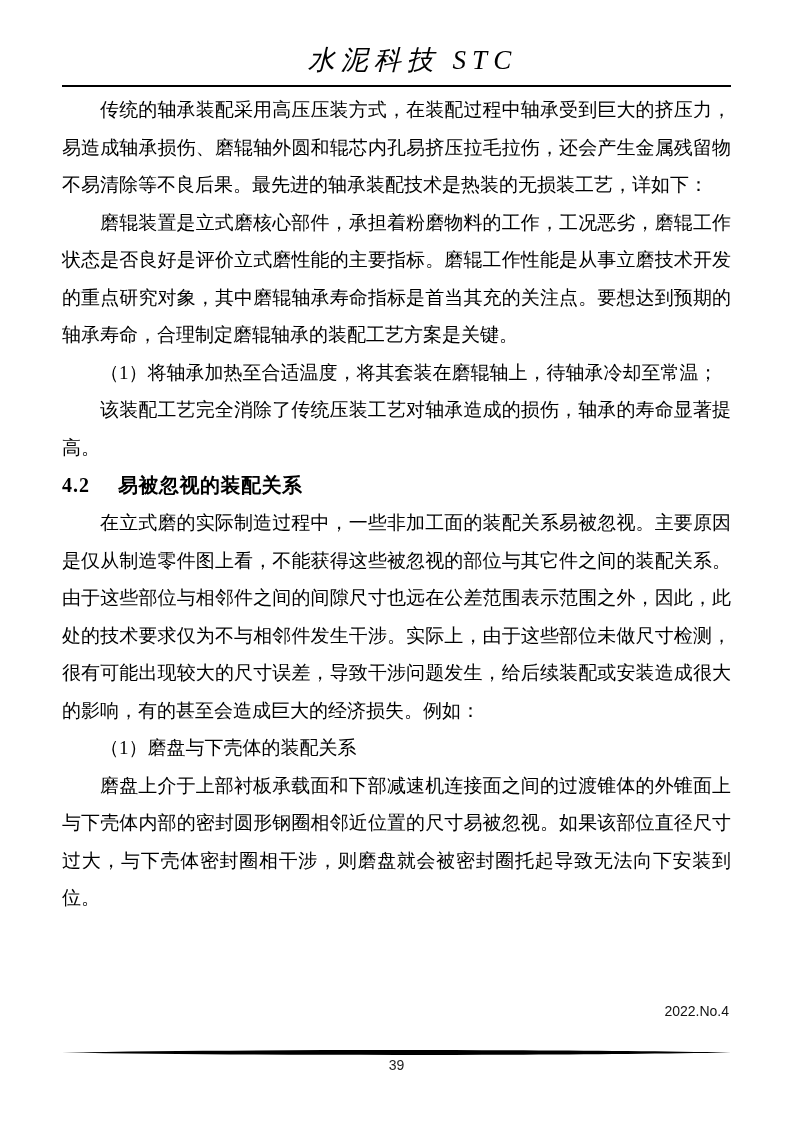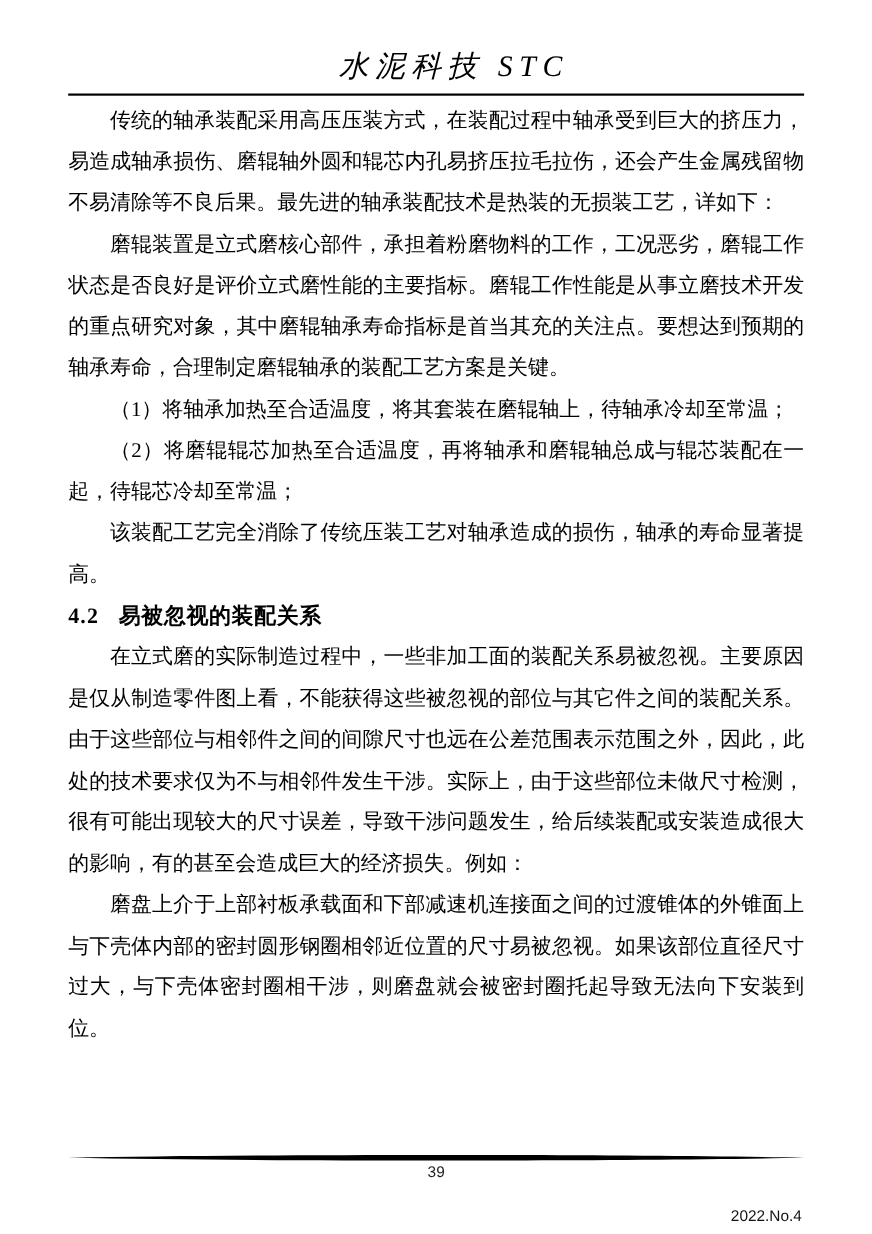--- a/index.html
+++ b/index.html
@@ -51,21 +51,21 @@
   .section-heading {
     font-family: "Liberation Sans", "DejaVu Sans", sans-serif;
     font-weight: bold;
     font-size: 20px;
     line-height: 38px;
     text-indent: 0;
     letter-spacing: 0.5px;
   }
   .section-heading .sec-num {
     font-family: "Liberation Serif", "DejaVu Serif", serif;
-    margin-right: 18px;
+    margin-right: 28px;
     letter-spacing: 1px;
   }
 
   .footer-rule {
     position: absolute;
     top: 1049px;
     left: 62px;
     width: 669px;
     height: 8px;
   }
@@ -77,21 +77,21 @@
     left: 0;
     width: 100%;
     text-align: center;
     font-family: "Liberation Sans", "DejaVu Sans", sans-serif;
     font-size: 14px;
     color: #222222;
   }
 
   .issue-number {
     position: absolute;
-    top: 1097px;
+    top: 1003px;
     right: 64px;
     font-family: "Liberation Sans", "DejaVu Sans", sans-serif;
     font-size: 14px;
     color: #111111;
   }
 </style>
 </head>
 <body>
 
 <div class="page">
@@ -101,31 +101,31 @@
   <div class="header-rule"></div>
 
   <div class="body-text">
 
     <p class="para">传统的轴承装配采用高压压装方式，在装配过程中轴承受到巨大的挤压力，易造成轴承损伤、磨辊轴外圆和辊芯内孔易挤压拉毛拉伤，还会产生金属残留物不易清除等不良后果。最先进的轴承装配技术是热装的无损装工艺，详如下：</p>
 
     <p class="para">磨辊装置是立式磨核心部件，承担着粉磨物料的工作，工况恶劣，磨辊工作状态是否良好是评价立式磨性能的主要指标。磨辊工作性能是从事立磨技术开发的重点研究对象，其中磨辊轴承寿命指标是首当其充的关注点。要想达到预期的轴承寿命，合理制定磨辊轴承的装配工艺方案是关键。</p>
 
     <p class="para">（1）将轴承加热至合适温度，将其套装在磨辊轴上，待轴承冷却至常温；</p>
 
-    <p class="para">（2）将磨辊辊芯加热至合适温度，再将轴承和磨辊轴总成与辊芯装配在一起，待辊芯冷却至常温；</p>
 
 
     <p class="para">该装配工艺完全消除了传统压装工艺对轴承造成的损伤，轴承的寿命显著提高。</p>
 
     <h2 class="section-heading">
       <span class="sec-num">4.2</span><span>易被忽视的装配关系</span>
     </h2>
 
     <p class="para">在立式磨的实际制造过程中，一些非加工面的装配关系易被忽视。主要原因是仅从制造零件图上看，不能获得这些被忽视的部位与其它件之间的装配关系。由于这些部位与相邻件之间的间隙尺寸也远在公差范围表示范围之外，因此，此处的技术要求仅为不与相邻件发生干涉。实际上，由于这些部位未做尺寸检测，很有可能出现较大的尺寸误差，导致干涉问题发生，给后续装配或安装造成很大的影响，有的甚至会造成巨大的经济损失。例如：</p>
 
+    <p class="para">（1）磨盘与下壳体的装配关系</p>
 
     <p class="para">磨盘上介于上部衬板承载面和下部减速机连接面之间的过渡锥体的外锥面上与下壳体内部的密封圆形钢圈相邻近位置的尺寸易被忽视。如果该部位直径尺寸过大，与下壳体密封圈相干涉，则磨盘就会被密封圈托起导致无法向下安装到位。</p>
 
   </div>
 
   <div class="footer-rule">
     <svg width="669" height="8" viewBox="0 0 669 8" xmlns="http://www.w3.org/2000/svg">
       <path d="M0,3.5 C180,0.2 489,0.2 669,3.5 C489,6.8 180,6.8 0,3.5 Z" fill="#000000"></path>
     </svg>
   </div>

